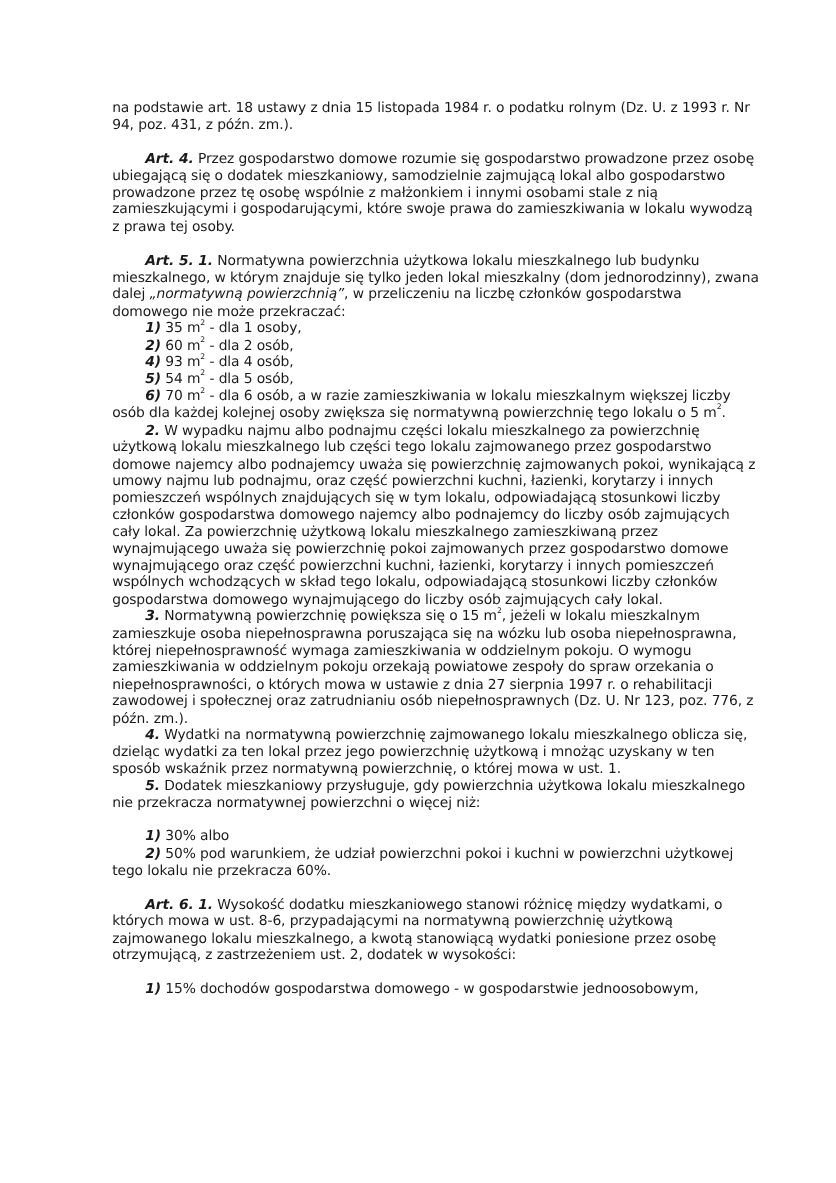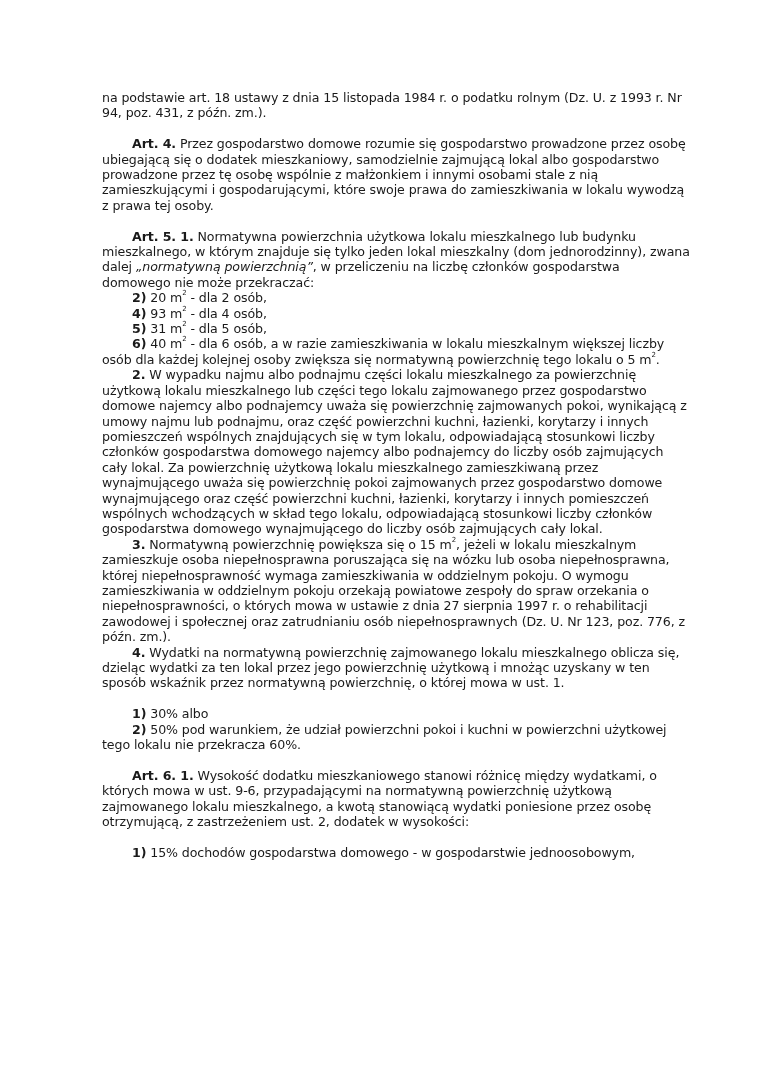--- a/index.html
+++ b/index.html
@@ -5,50 +5,52 @@
   html, body { margin: 0; padding: 0; background: #ffffff; }
   body { width: 760px; height: 1075px; position: relative; overflow: hidden; }
   .page {
     position: absolute; left: 91px; top: 90px; width: 590px;
     font-family: "DejaVu Sans", sans-serif; font-size: 12.6px; line-height: 15.4px;
     color: #1a1a1a; letter-spacing: -0.1px; margin-left: 11px;
   }
   p { margin: 0; }
   .ind { text-indent: 30px; }
   .gap { height: 15.4px; }
-  b { font-weight: bold; }
+  b { font-weight: bold; font-style: italic; }
   sup { font-size: 7px; vertical-align: top; line-height: 8px; position: relative; top: -1px; }
   i { }
 </style>
 </head>
 <body>
 
 <div class="page">
 
   <p>na podstawie art. 18 ustawy z dnia 15 listopada 1984 r. o podatku rolnym (Dz. U. z 1993 r. Nr 94, poz. 431, z późn. zm.).</p>
   <div class="gap"></div>
 
   <p class="ind"><b>Art. 4.</b><span> Przez gospodarstwo domowe rozumie się gospodarstwo prowadzone przez osobę ubiegającą się o dodatek mieszkaniowy, samodzielnie zajmującą lokal albo gospodarstwo prowadzone przez tę osobę wspólnie z małżonkiem i innymi osobami stale z nią zamieszkującymi i gospodarującymi, które swoje prawa do zamieszkiwania w lokalu wywodzą z prawa tej osoby.</span></p>
   <div class="gap"></div>
 
   <p class="ind"><b>Art. 5. 1.</b><span> Normatywna powierzchnia użytkowa lokalu mieszkalnego lub budynku mieszkalnego, w którym znajduje się tylko jeden lokal mieszkalny (dom jednorodzinny), zwana dalej </span><i>„normatywną powierzchnią”</i><span>, w przeliczeniu na liczbę członków gospodarstwa domowego nie może przekraczać:</span></p>
 
-  <p class="ind"><b>2)</b><span> 20 m</span><sup>2</sup><span> - dla 2 osób,</span></p>
+  <p class="ind"><b>1)</b><span> 35 m</span><sup>2</sup><span> - dla 1 osoby,</span></p>
+  <p class="ind"><b>2)</b><span> 60 m</span><sup>2</sup><span> - dla 2 osób,</span></p>
   <p class="ind"><b>4)</b><span> 93 m</span><sup>2</sup><span> - dla 4 osób,</span></p>
-  <p class="ind"><b>5)</b><span> 31 m</span><sup>2</sup><span> - dla 5 osób,</span></p>
-  <p class="ind"><b>6)</b><span> 40 m</span><sup>2</sup><span> - dla 6 osób, a w razie zamieszkiwania w lokalu mieszkalnym większej liczby osób dla każdej kolejnej osoby zwiększa się normatywną powierzchnię tego lokalu o 5 m</span><sup>2</sup><span>.</span></p>
+  <p class="ind"><b>5)</b><span> 54 m</span><sup>2</sup><span> - dla 5 osób,</span></p>
+  <p class="ind"><b>6)</b><span> 70 m</span><sup>2</sup><span> - dla 6 osób, a w razie zamieszkiwania w lokalu mieszkalnym większej liczby osób dla każdej kolejnej osoby zwiększa się normatywną powierzchnię tego lokalu o 5 m</span><sup>2</sup><span>.</span></p>
 
   <p class="ind"><b>2.</b><span> W wypadku najmu albo podnajmu części lokalu mieszkalnego za powierzchnię użytkową lokalu mieszkalnego lub części tego lokalu zajmowanego przez gospodarstwo domowe najemcy albo podnajemcy uważa się powierzchnię zajmowanych pokoi, wynikającą z umowy najmu lub podnajmu, oraz część powierzchni kuchni, łazienki, korytarzy i innych pomieszczeń wspólnych znajdujących się w tym lokalu, odpowiadającą stosunkowi liczby członków gospodarstwa domowego najemcy albo podnajemcy do liczby osób zajmujących cały lokal. Za powierzchnię użytkową lokalu mieszkalnego zamieszkiwaną przez wynajmującego uważa się powierzchnię pokoi zajmowanych przez gospodarstwo domowe wynajmującego oraz część powierzchni kuchni, łazienki, korytarzy i innych pomieszczeń wspólnych wchodzących w skład tego lokalu, odpowiadającą stosunkowi liczby członków gospodarstwa domowego wynajmującego do liczby osób zajmujących cały lokal.</span></p>
 
   <p class="ind"><b>3.</b><span> Normatywną powierzchnię powiększa się o 15 m</span><sup>2</sup><span>, jeżeli w lokalu mieszkalnym zamieszkuje osoba niepełnosprawna poruszająca się na wózku lub osoba niepełnosprawna, której niepełnosprawność wymaga zamieszkiwania w oddzielnym pokoju. O wymogu zamieszkiwania w oddzielnym pokoju orzekają powiatowe zespoły do spraw orzekania o niepełnosprawności, o których mowa w ustawie z dnia 27 sierpnia 1997 r. o rehabilitacji zawodowej i społecznej oraz zatrudnianiu osób niepełnosprawnych (Dz. U. Nr 123, poz. 776, z późn. zm.).</span></p>
 
   <p class="ind"><b>4.</b><span> Wydatki na normatywną powierzchnię zajmowanego lokalu mieszkalnego oblicza się, dzieląc wydatki za ten lokal przez jego powierzchnię użytkową i mnożąc uzyskany w ten sposób wskaźnik przez normatywną powierzchnię, o której mowa w ust. 1.</span></p>
 
+  <p class="ind"><b>5.</b><span> Dodatek mieszkaniowy przysługuje, gdy powierzchnia użytkowa lokalu mieszkalnego nie przekracza normatywnej powierzchni o więcej niż:</span></p>
   <div class="gap"></div>
   <p class="ind"><b>1)</b><span> 30% albo</span></p>
   <p class="ind"><b>2)</b><span> 50% pod warunkiem, że udział powierzchni pokoi i kuchni w powierzchni użytkowej tego lokalu nie przekracza 60%.</span></p>
   <div class="gap"></div>
 
-  <p class="ind"><b>Art. 6. 1.</b><span> Wysokość dodatku mieszkaniowego stanowi różnicę między wydatkami, o których mowa w ust. 9-6, przypadającymi na normatywną powierzchnię użytkową zajmowanego lokalu mieszkalnego, a kwotą stanowiącą wydatki poniesione przez osobę otrzymującą, z zastrzeżeniem ust. 2, dodatek w wysokości:</span></p>
+  <p class="ind"><b>Art. 6. 1.</b><span> Wysokość dodatku mieszkaniowego stanowi różnicę między wydatkami, o których mowa w ust. 8-6, przypadającymi na normatywną powierzchnię użytkową zajmowanego lokalu mieszkalnego, a kwotą stanowiącą wydatki poniesione przez osobę otrzymującą, z zastrzeżeniem ust. 2, dodatek w wysokości:</span></p>
   <div class="gap"></div>
   <p class="ind"><b>1)</b><span> 15% dochodów gospodarstwa domowego - w gospodarstwie jednoosobowym,</span></p>
 
 </div>
 
 </body></html>

